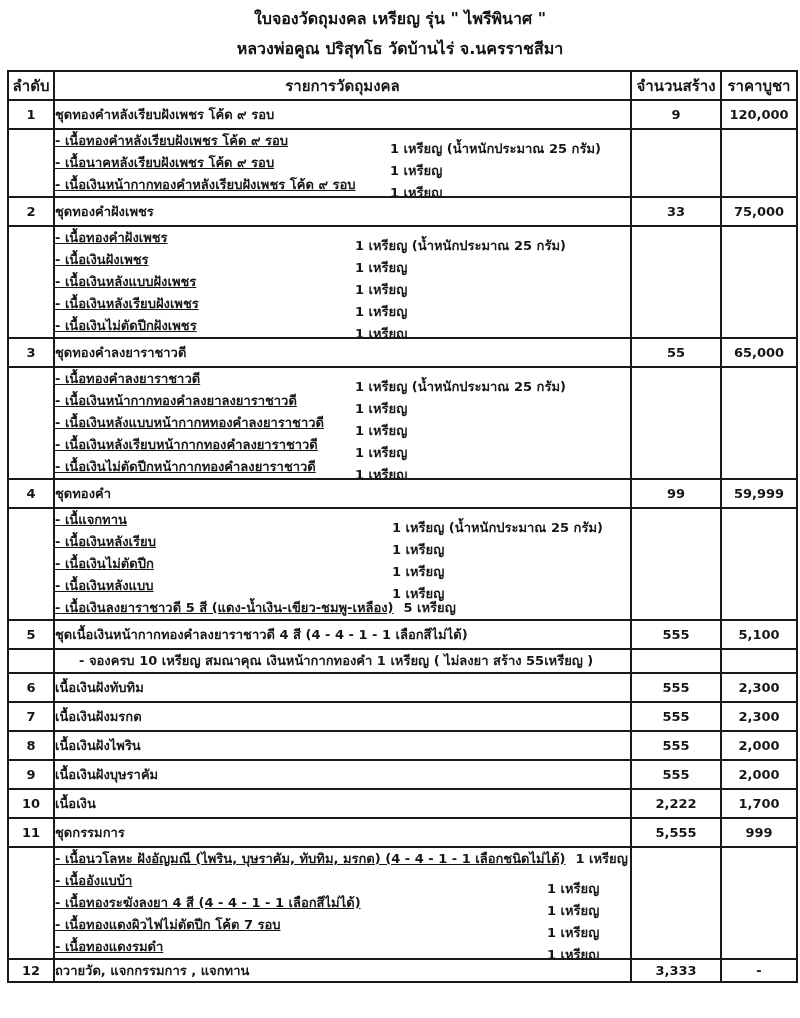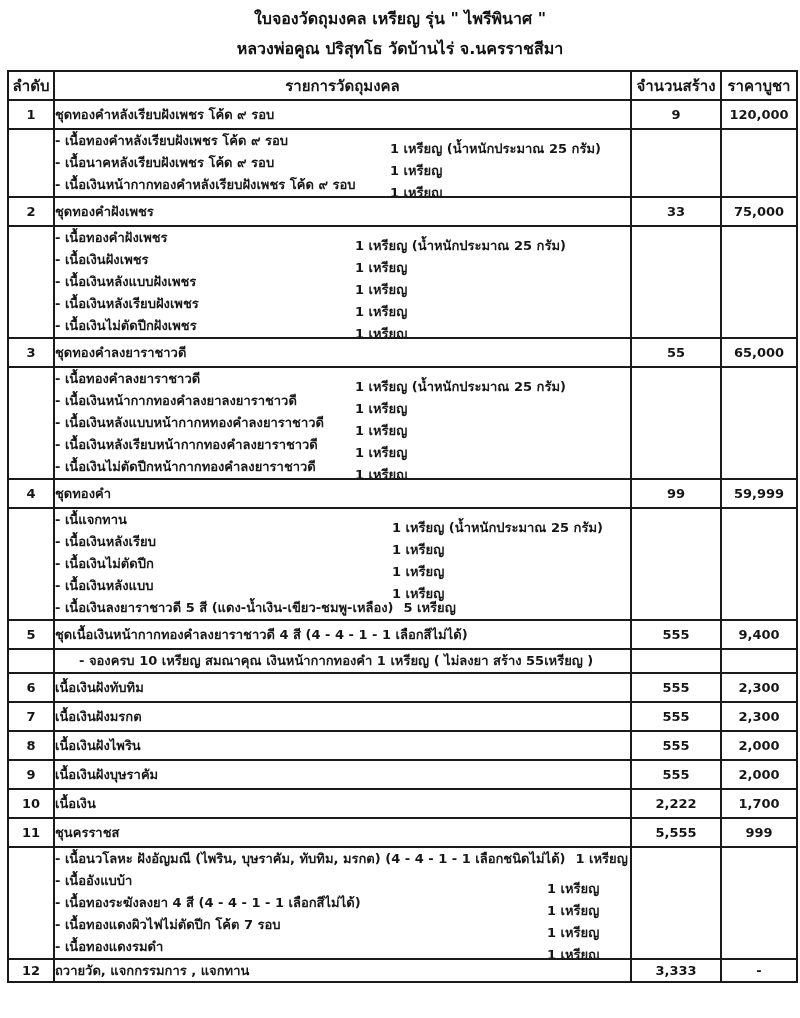--- a/index.html
+++ b/index.html
@@ -30,21 +30,21 @@
     white-space:nowrap;
   }
   tr.head th{height:27px;text-align:center;vertical-align:middle;font-size:15px;}
   tr.item td{height:27px;vertical-align:middle;}
   tr.last td{height:19px;vertical-align:middle;}
   .c-no{text-align:center;}
   .c-name{text-align:left;padding-left:5px;}
   .c-num{text-align:center;}
   td.c-sub{padding:3px 0 3px 5px;vertical-align:middle;}
   .subline{position:relative;line-height:22px;height:22px;}
-  .si-name{display:inline-block;}
+  .si-name{display:inline-block;text-decoration:underline;}
   .si-right{position:absolute;top:8px;white-space:nowrap;}
   .g1 .si-right{left:335px;}
   .g2 .si-right{left:300px;}
   .g3 .si-right{left:300px;}
   .g4 .si-right{left:337px;}
   .g11 .si-right{left:492px;}
   .subline.inline-qty .si-right{position:static;margin-left:10px;margin-top:48px;}
   .note-line{line-height:22px;height:22px;padding-left:24px;}
 </style>
 </head>
@@ -143,21 +143,21 @@
         <div class="subline inline-qty"><span class="si-name">- เนื้อเงินลงยาราชาวดี 5 สี (แดง-น้ำเงิน-เขียว-ชมพู-เหลือง)</span><span class="si-right"><span>5 เหรียญ</span> <span></span></span></div>
       </td>
       <td></td>
       <td></td>
     </tr>
 
     <tr class="item">
       <td class="c-no">5</td>
       <td class="c-name">ชุดเนื้อเงินหน้ากากทองคำลงยาราชาวดี  4 สี  (4 - 4 - 1 - 1 เลือกสีไม่ได้)</td>
       <td class="c-num">555</td>
-      <td class="c-num">9,400</td>
+      <td class="c-num">5,100</td>
     </tr>
     <tr>
       <td></td>
       <td class="c-sub">
         <div class="note-line">- จองครบ 10 เหรียญ สมณาคุณ เงินหน้ากากทองคำ 1 เหรียญ ( ไม่ลงยา สร้าง 55เหรียญ )</div>
       </td>
       <td></td>
       <td></td>
     </tr>
 
@@ -187,21 +187,21 @@
     </tr>
     <tr class="item">
       <td class="c-no">10</td>
       <td class="c-name">เนื้อเงิน</td>
       <td class="c-num">2,222</td>
       <td class="c-num">1,700</td>
     </tr>
 
     <tr class="item">
       <td class="c-no">11</td>
-      <td class="c-name">ชุนครราชส</td>
+      <td class="c-name">ชุดกรรมการ</td>
       <td class="c-num">5,555</td>
       <td class="c-num">999</td>
     </tr>
     <tr>
       <td></td>
       <td class="c-sub g11">
         <div class="subline inline-qty"><span class="si-name">- เนื้อนวโลหะ ฝังอัญมณี (ไพริน, บุษราคัม, ทับทิม, มรกต) (4 - 4 - 1 - 1 เลือกชนิดไม่ได้)</span><span class="si-right"><span>1 เหรียญ</span> <span></span></span></div>
         <div class="subline"><span class="si-name">- เนื้ออังแบบ้า</span><span class="si-right"><span>1 เหรียญ</span> <span></span></span></div>
         <div class="subline"><span class="si-name">- เนื้อทองระฆังลงยา 4 สี  (4 - 4 - 1 - 1 เลือกสีไม่ได้)</span><span class="si-right"><span>1 เหรียญ</span> <span></span></span></div>
         <div class="subline"><span class="si-name">- เนื้อทองแดงผิวไฟไม่ตัดปีก   โค้ต 7 รอบ</span><span class="si-right"><span>1 เหรียญ</span> <span></span></span></div>

